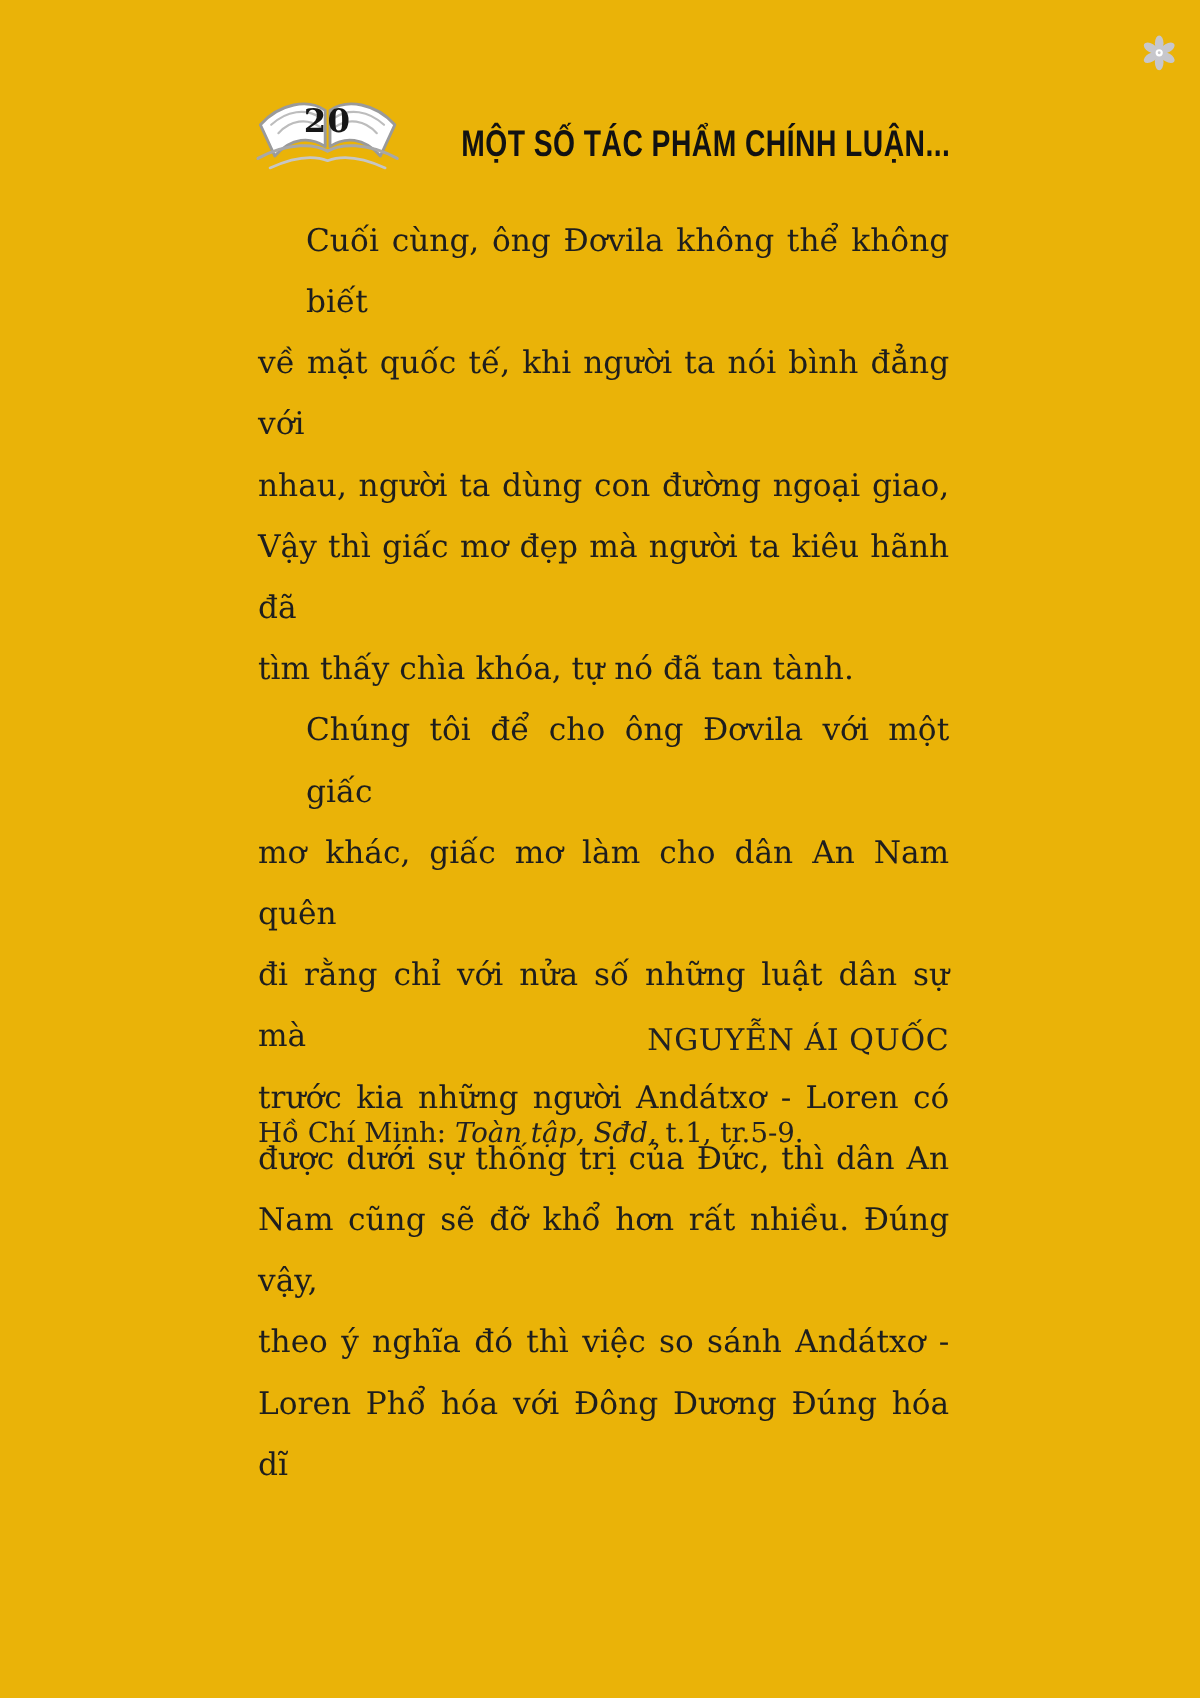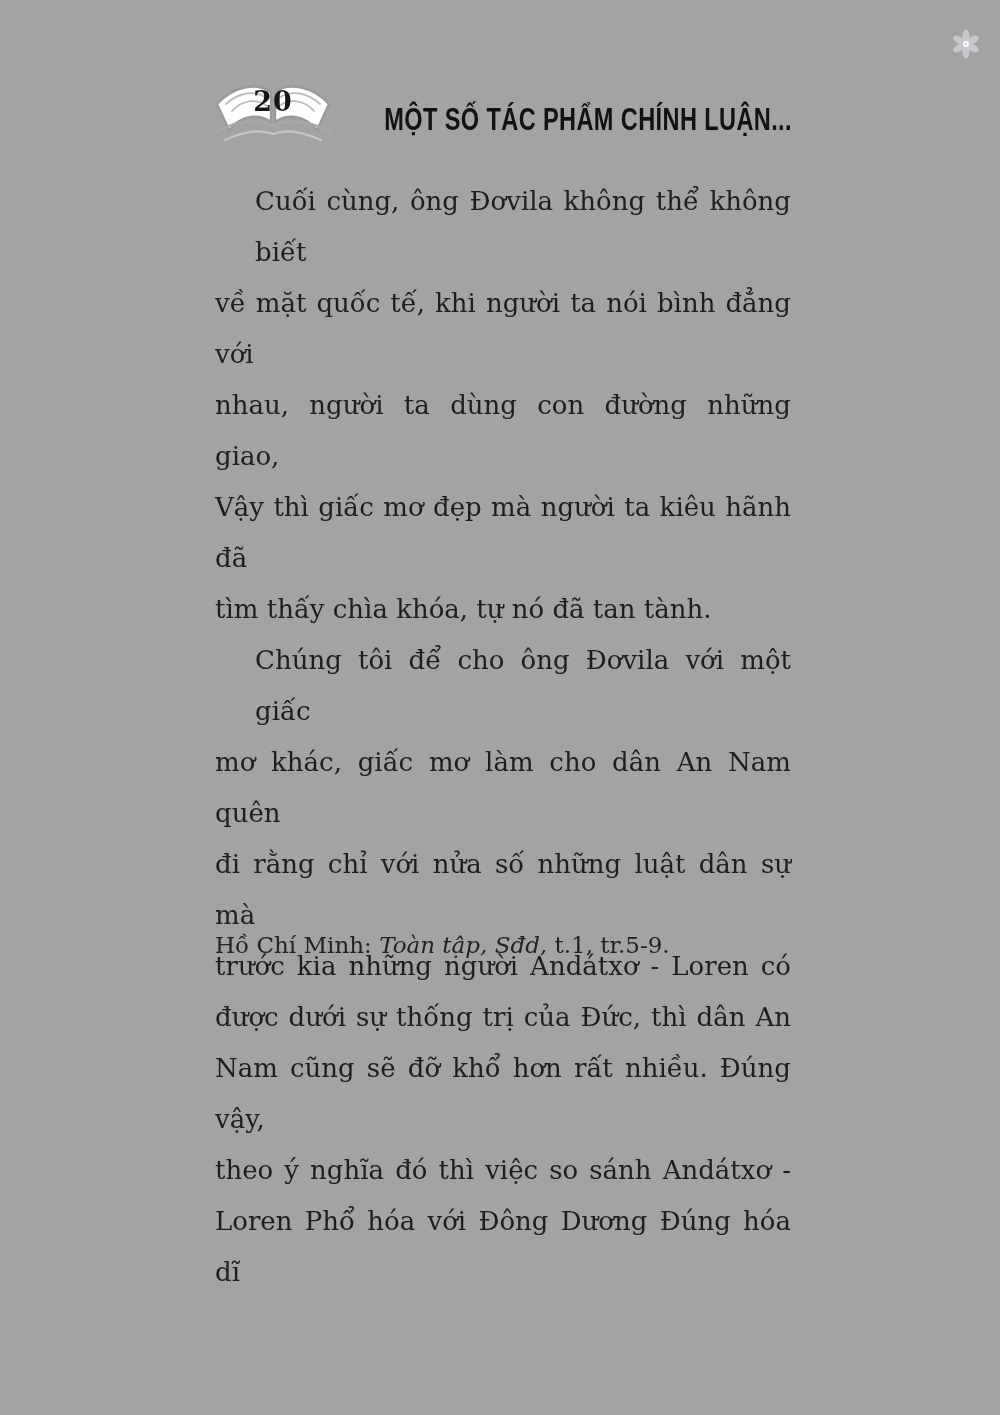--- a/index.html
+++ b/index.html
@@ -1,20 +1,20 @@
 <!DOCTYPE html>
 <html><head>
 <meta charset="utf-8">
 <style>
   html,body{margin:0;padding:0;background:#ffffff;}
   .page{
     position:relative;
     width:1000px;
     height:1415px;
-    background:#a3a3a3;
+    background:#eab308;
     overflow:hidden;
     font-family:"DejaVu Serif", serif;
     color:#1e1e1e;
   }
 
   
   .ornament{
     position:absolute;
     left:950px;
     top:28px;
@@ -140,31 +140,32 @@
   </div>
   <div class="page-number">20</div>
 
   <div class="header-title">
     <span class="header-title-inner">MỘT SỐ TÁC PHẨM CHÍNH LUẬN...</span>
   </div>
 
   <div class="body-text">
       <div class="line first">Cuối cùng, ông Đơvila không thể không biết</div>
       <div class="line">về mặt quốc tế, khi người ta nói bình đẳng với</div>
-      <div class="line">nhau, người ta dùng con đường những giao,</div>
+      <div class="line">nhau, người ta dùng con đường ngoại giao,</div>
       <div class="line">Vậy thì giấc mơ đẹp mà người ta kiêu hãnh đã</div>
       <div class="line last">tìm thấy chìa khóa, tự nó đã tan tành.</div>
       <div class="line first">Chúng tôi để cho ông Đơvila với một giấc</div>
       <div class="line">mơ khác, giấc mơ làm cho dân An Nam quên</div>
       <div class="line">đi rằng chỉ với nửa số những luật dân sự mà</div>
       <div class="line">trước kia những người Andátxơ - Loren có</div>
       <div class="line">được dưới sự thống trị của Đức, thì dân An</div>
       <div class="line">Nam cũng sẽ đỡ khổ hơn rất nhiều. Đúng vậy,</div>
       <div class="line">theo ý nghĩa đó thì việc so sánh Andátxơ -</div>
       <div class="line">Loren Phổ hóa với Đông Dương Đúng hóa dĩ</div>
     </div>
 
+  <div class="signature">NGUYỄN ÁI QUỐC</div>
 
   <div class="footnote">
     <span>Hồ Chí Minh: </span><span class="italic">Toàn tập, Sđd,</span><span> t.1, tr.5-9.</span>
   </div>
 
 </div>
 
 </body></html>

